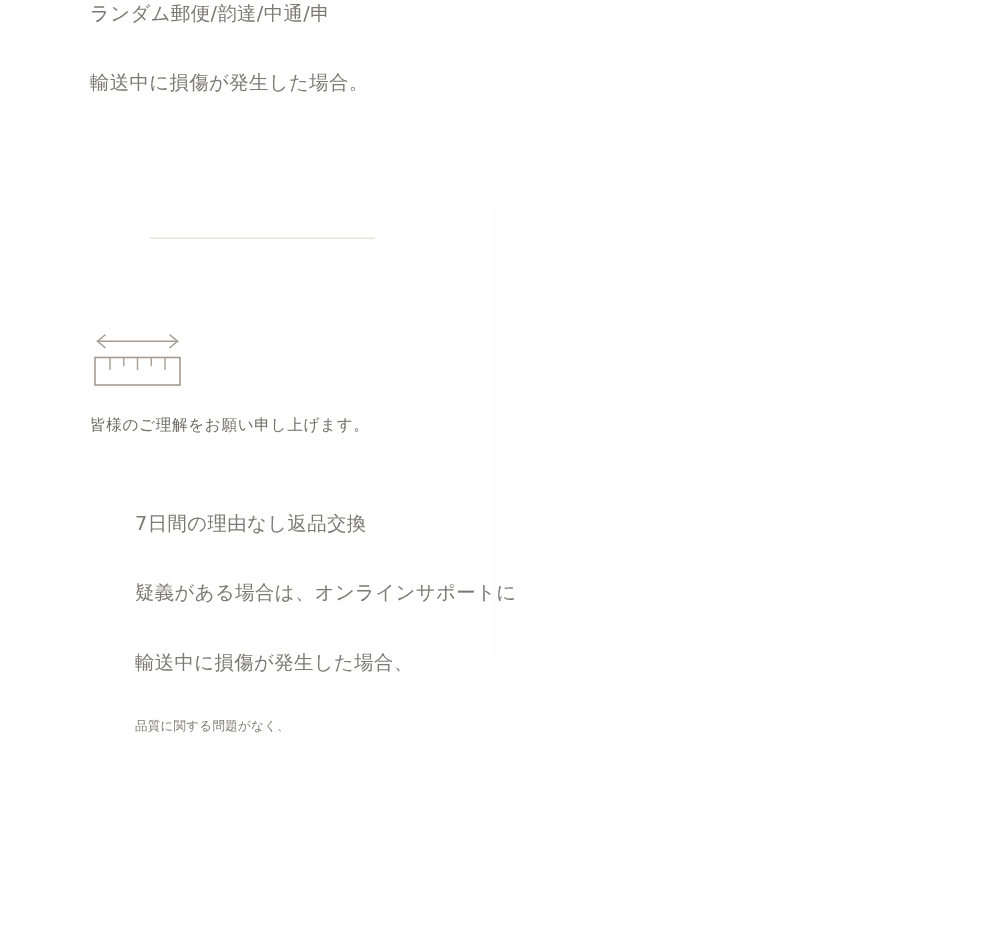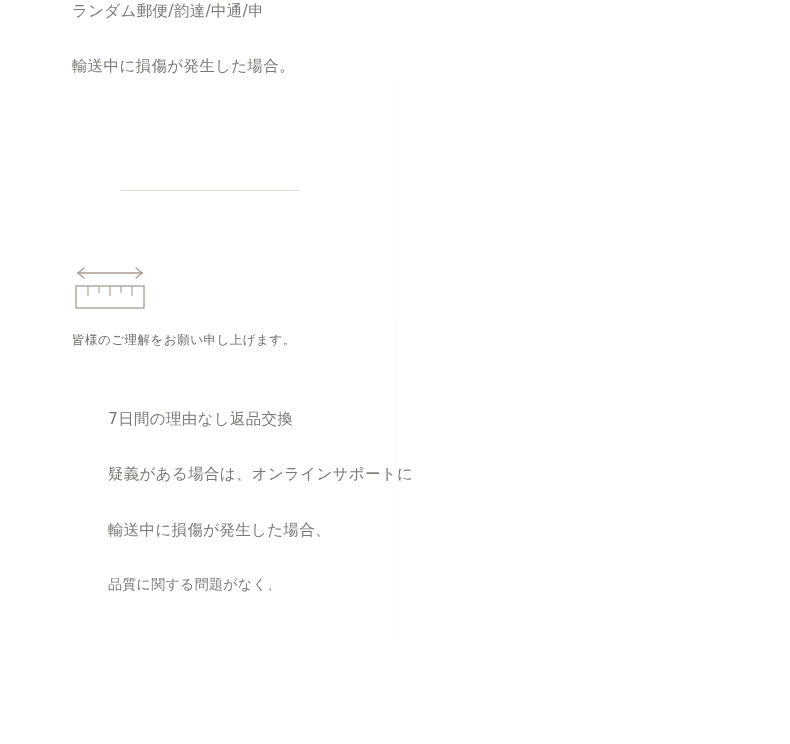--- a/index.html
+++ b/index.html
@@ -84,21 +84,21 @@
   }
   .body-left p {
     margin: 0 0 32px 0;
     font-size: 15.5px;
     line-height: 1.5;
     color: #7c7974;
     letter-spacing: .02em;
     white-space: nowrap;
   }
   .body-left p.small {
-    font-size: 14px;
+    font-size: 10px;
     color: #7f7c77;
     margin-bottom: 18px;
   }
 
   
   .seam {
     position: absolute;
     left: 395px;
     top: 0;
     width: 1px;

